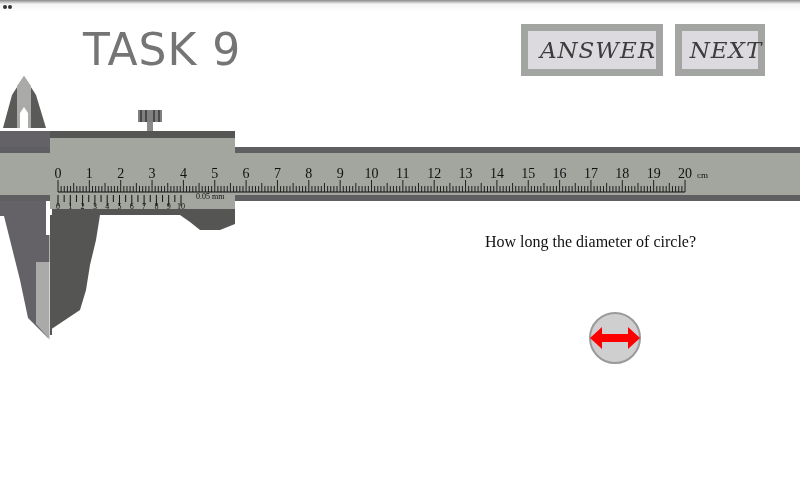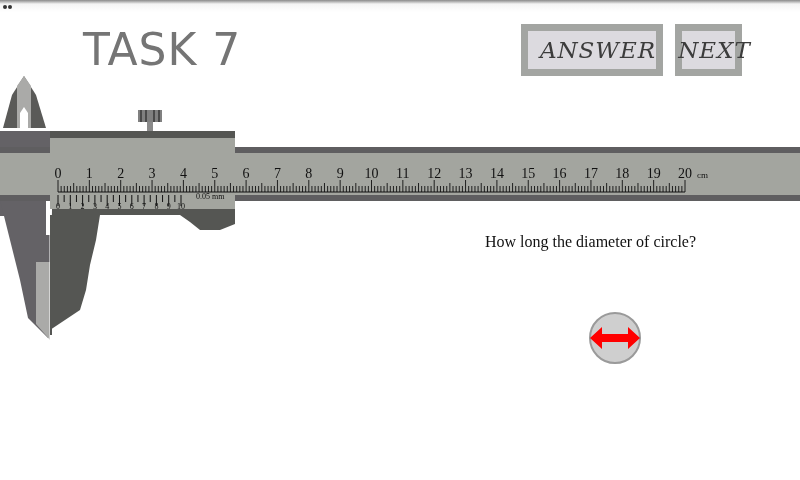--- a/index.html
+++ b/index.html
@@ -22,42 +22,42 @@
   .btn {
     position: absolute; top: 24px; height: 52px; box-sizing: border-box;
     border: 7px solid #a3a5a2; background: #dcdadf;
     display: flex; align-items: center; justify-content: center;
     font-family: "DejaVu Serif", serif; font-style: italic;
     font-size: 23px; color: #3c3c3c; letter-spacing: 1px;
     cursor: pointer;
     padding-left: 12px;
   }
   .btn-answer { left: 521px; width: 142px; }
-  .btn-next { left: 675px; width: 67px; }
+  .btn-next { left: 675px; width: 90px; }
   .caliper { position: absolute; left: 0; top: 0; }
   .question {
     position: absolute; left: 485px; top: 233px;
     font-size: 16px; color: #111; font-family: Liberation Serif, serif;
   }
   .measure-btn {
     position: absolute; left: 589px; top: 312px; width: 52px; height: 52px;
     cursor: pointer;
   }
 </style>
 </head>
 <body>
 
 <div class="topbar">
   <div class="dots">
     <div class="dot"></div>
     <div class="dot"></div>
   </div>
 </div>
 
-<div class="task-title">TASK 7</div>
+<div class="task-title">TASK 9</div>
 
 <div class="btn btn-answer">
   <span>ANSWER</span>
 </div>
 <div class="btn btn-next">
   <span>NEXT</span>
 </div>
 
 <svg class="caliper" width="800" height="480" viewBox="0 0 800 480">
 

